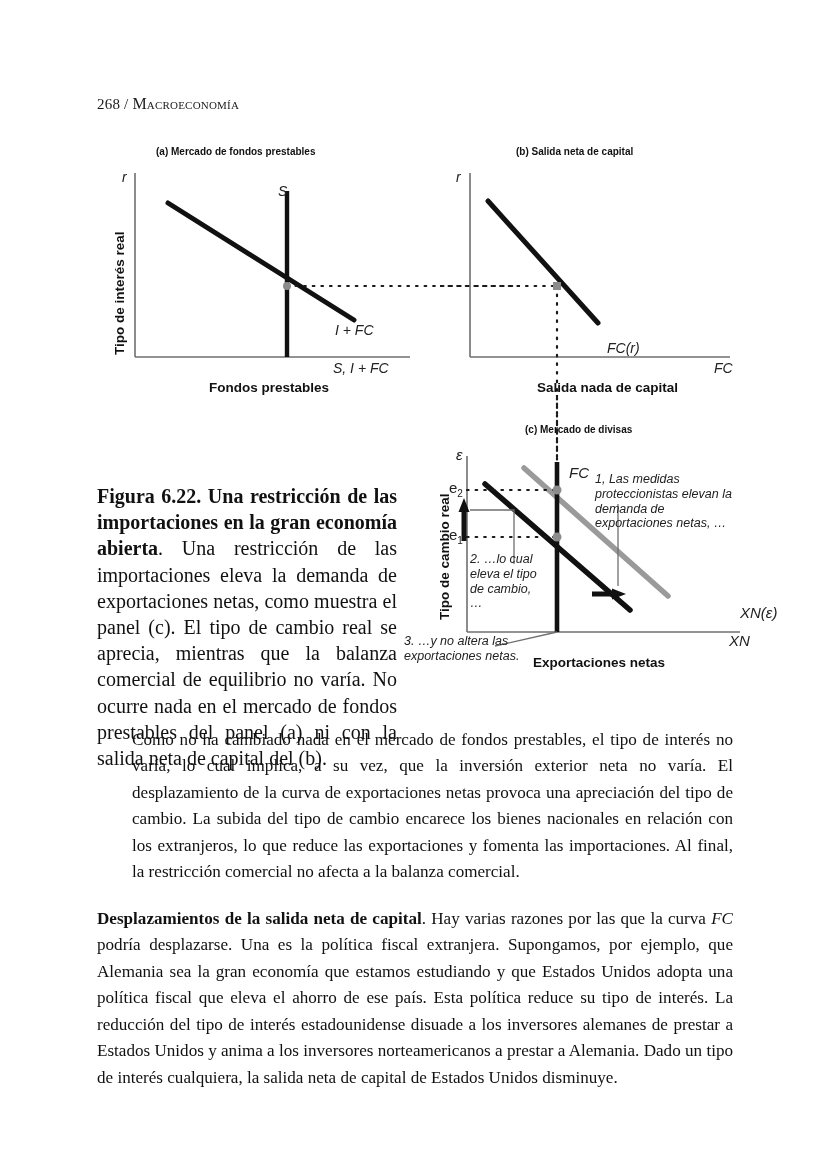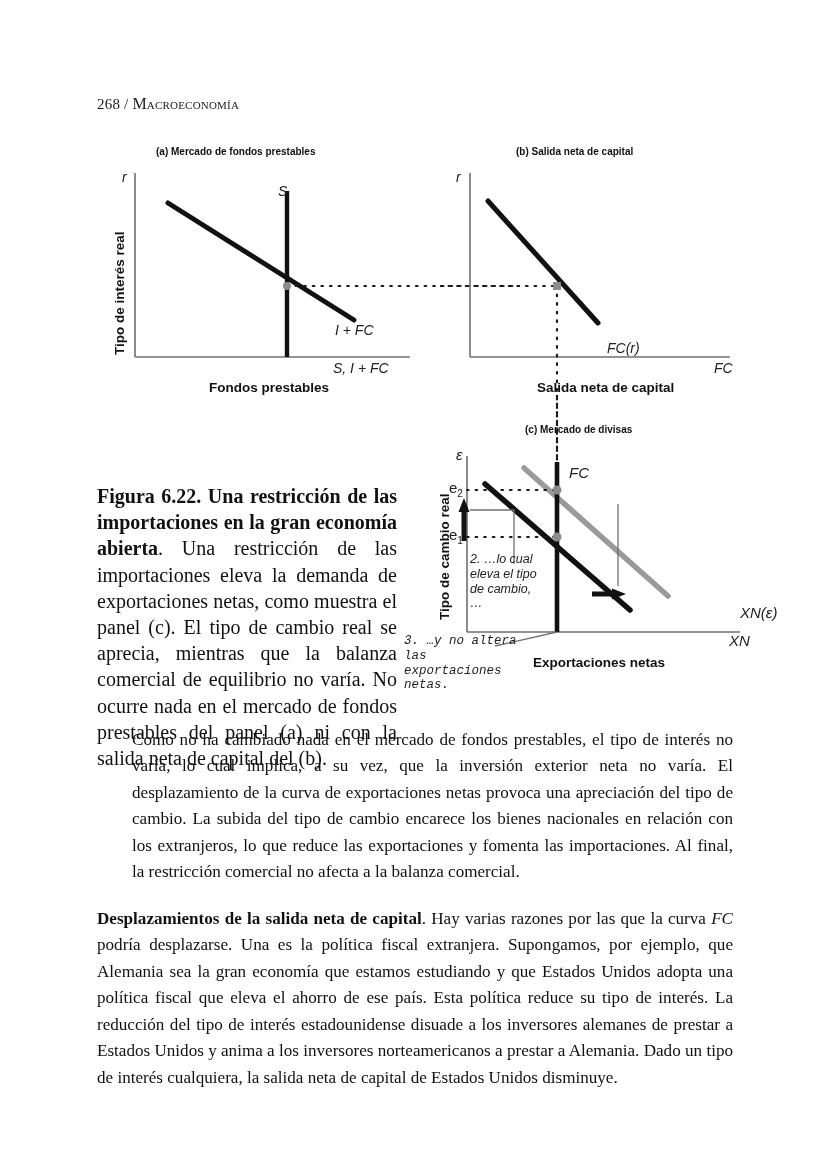--- a/index.html
+++ b/index.html
@@ -182,21 +182,21 @@
       <rect x="113" y="117" width="8" height="8" fill="#8c8c8c"></rect>
     </svg>
 
     <svg width="20" height="70" viewBox="0 0 20 70" style="position:absolute; left:548px; top:395px;">
       <line x1="9" y1="0" x2="9" y2="70" stroke="#1a1a1a" stroke-width="2.2" stroke-dasharray="1.6 7" stroke-linecap="round"></line>
     </svg>
 
     <div class="axis-var" style="left:456px; top:169px;">r</div>
     <div class="axis-var" style="left:607px; top:340px;">FC(r)</div>
     <div class="axis-var" style="left:714px; top:360px;">FC</div>
-    <div class="axis-caption" style="left:537px; top:380px;">Salida neta de capital</div>
+    <div class="axis-caption" style="left:537px; top:380px;">Salida nada de capital</div>
 
     <svg width="340" height="210" viewBox="0 0 340 210" style="position:absolute; left:440px; top:446px;">
 
       <line x1="27" y1="10" x2="27" y2="186" stroke="#6f6f6f" stroke-width="1.6"></line>
       <line x1="27" y1="186" x2="300" y2="186" stroke="#6f6f6f" stroke-width="1.6"></line>
 
       <line x1="84" y1="22" x2="228" y2="150" stroke="#9a9a9a" stroke-width="5.5" stroke-linecap="round"></line>
 
       <line x1="45" y1="38" x2="190" y2="164" stroke="#111111" stroke-width="5.5" stroke-linecap="round"></line>
 
@@ -233,22 +233,23 @@
     </div>
     <div class="tick-label" style="left:449px; top:526px;">
       <span>e</span><sub>1</sub>
     </div>
 
     <div class="axis-var big" style="left:569px; top:464px;">FC</div>
     <div class="axis-var big" style="left:692px; top:604px;margin-left:48px;">XN(ε)</div>
     <div class="axis-var big" style="left:729px; top:632px;">XN</div>
     <div class="axis-caption" style="left:533px; top:655px;">Exportaciones netas</div>
 
+    <div class="annot" style="left:595px; top:472px; width:140px;">1, Las medidas proteccionistas elevan la demanda de exportaciones netas, …</div>
     <div class="annot" style="left:470px; top:552px; width:74px;">2. …lo cual eleva el tipo de cambio, …</div>
-    <div class="annot" style="left:404px; top:634px; width:116px;font-family:Liberation Mono, monospace;">3. …y no altera las exportaciones netas.</div>
+    <div class="annot" style="left:404px; top:634px; width:116px;">3. …y no altera las exportaciones netas.</div>
 
     <div class="fig-caption">
       <b>Figura 6.22. Una restricción de las importaciones en la gran economía abierta</b><span>. Una restricción de las importaciones eleva la demanda de exportaciones netas, como muestra el panel (c). El tipo de cambio real se aprecia, mientras que la balanza comercial de equilibrio no varía. No ocurre nada en el mercado de fondos prestables del panel (a) ni con la salida neta de capital del (b).</span>
     </div>
   </div>
 
   <div class="body-col" style="top:727px; height:400px;">
     <p class="p1">Como no ha cambiado nada en el mercado de fondos prestables, el tipo de interés no varía, lo cual implica, a su vez, que la inversión exterior neta no varía. El desplazamiento de la curva de exportaciones netas provoca una apreciación del tipo de cambio. La subida del tipo de cambio encarece los bienes nacionales en relación con los extranjeros, lo que reduce las exportaciones y fomenta las importaciones. Al final, la restricción comercial no afecta a la balanza comercial.</p>
     <p class="p2"><b>Desplazamientos de la salida neta de capital</b><span>. Hay varias razones por las que la curva </span><i>FC</i><span> podría desplazarse. Una es la política fiscal extranjera. Supongamos, por ejemplo, que Alemania sea la gran economía que estamos estudiando y que Estados Unidos adopta una política fiscal que eleva el ahorro de ese país. Esta política reduce su tipo de interés. La reducción del tipo de interés estadounidense disuade a los inversores alemanes de prestar a Estados Unidos y anima a los inversores norteamericanos a prestar a Alemania. Dado un tipo de interés cualquiera, la salida neta de capital de Estados Unidos disminuye.</span></p>
   </div>

